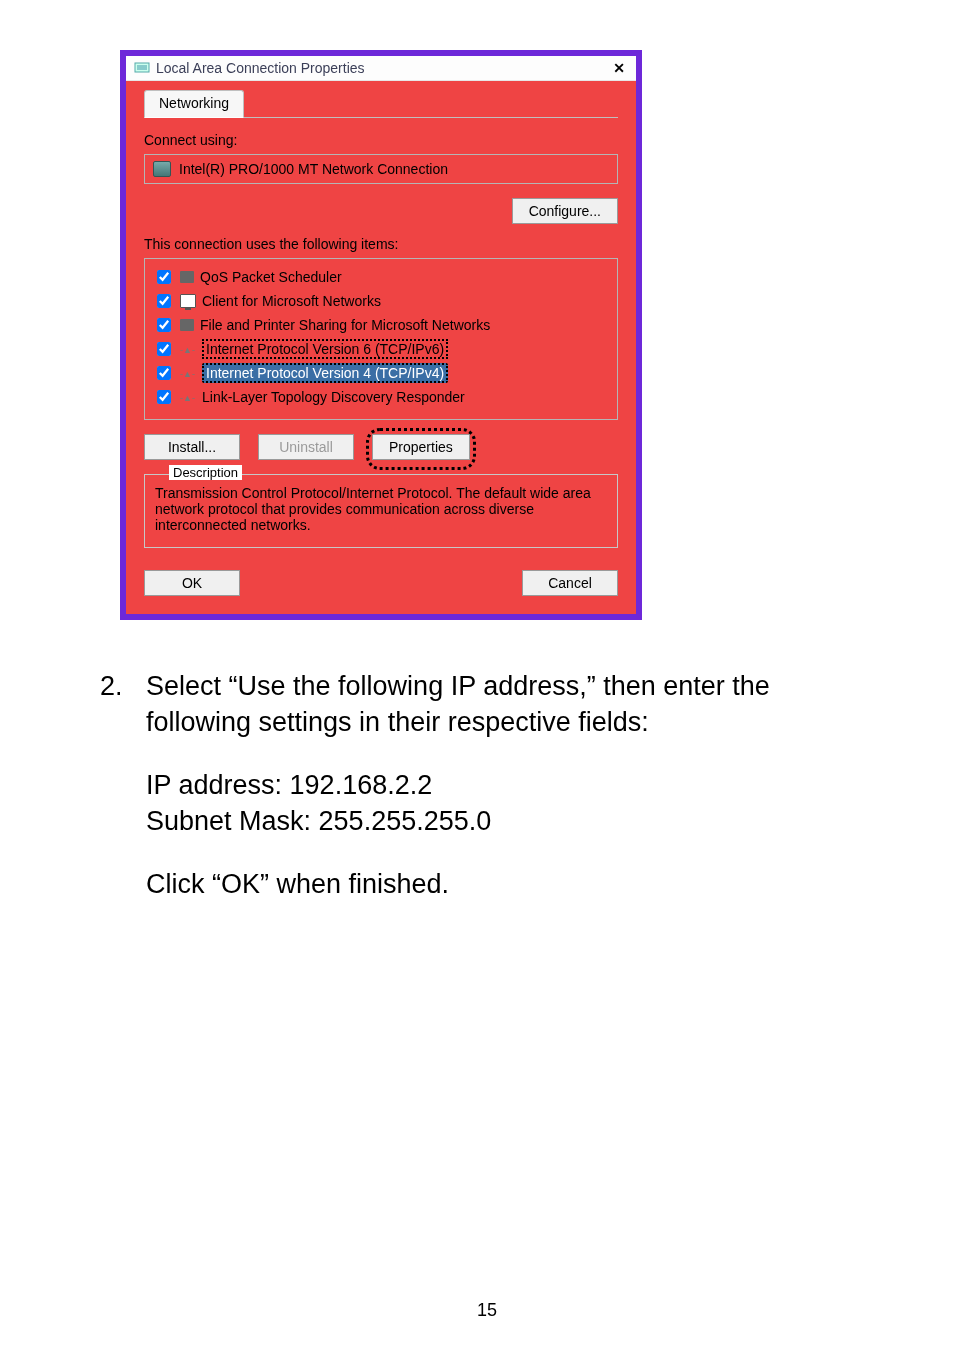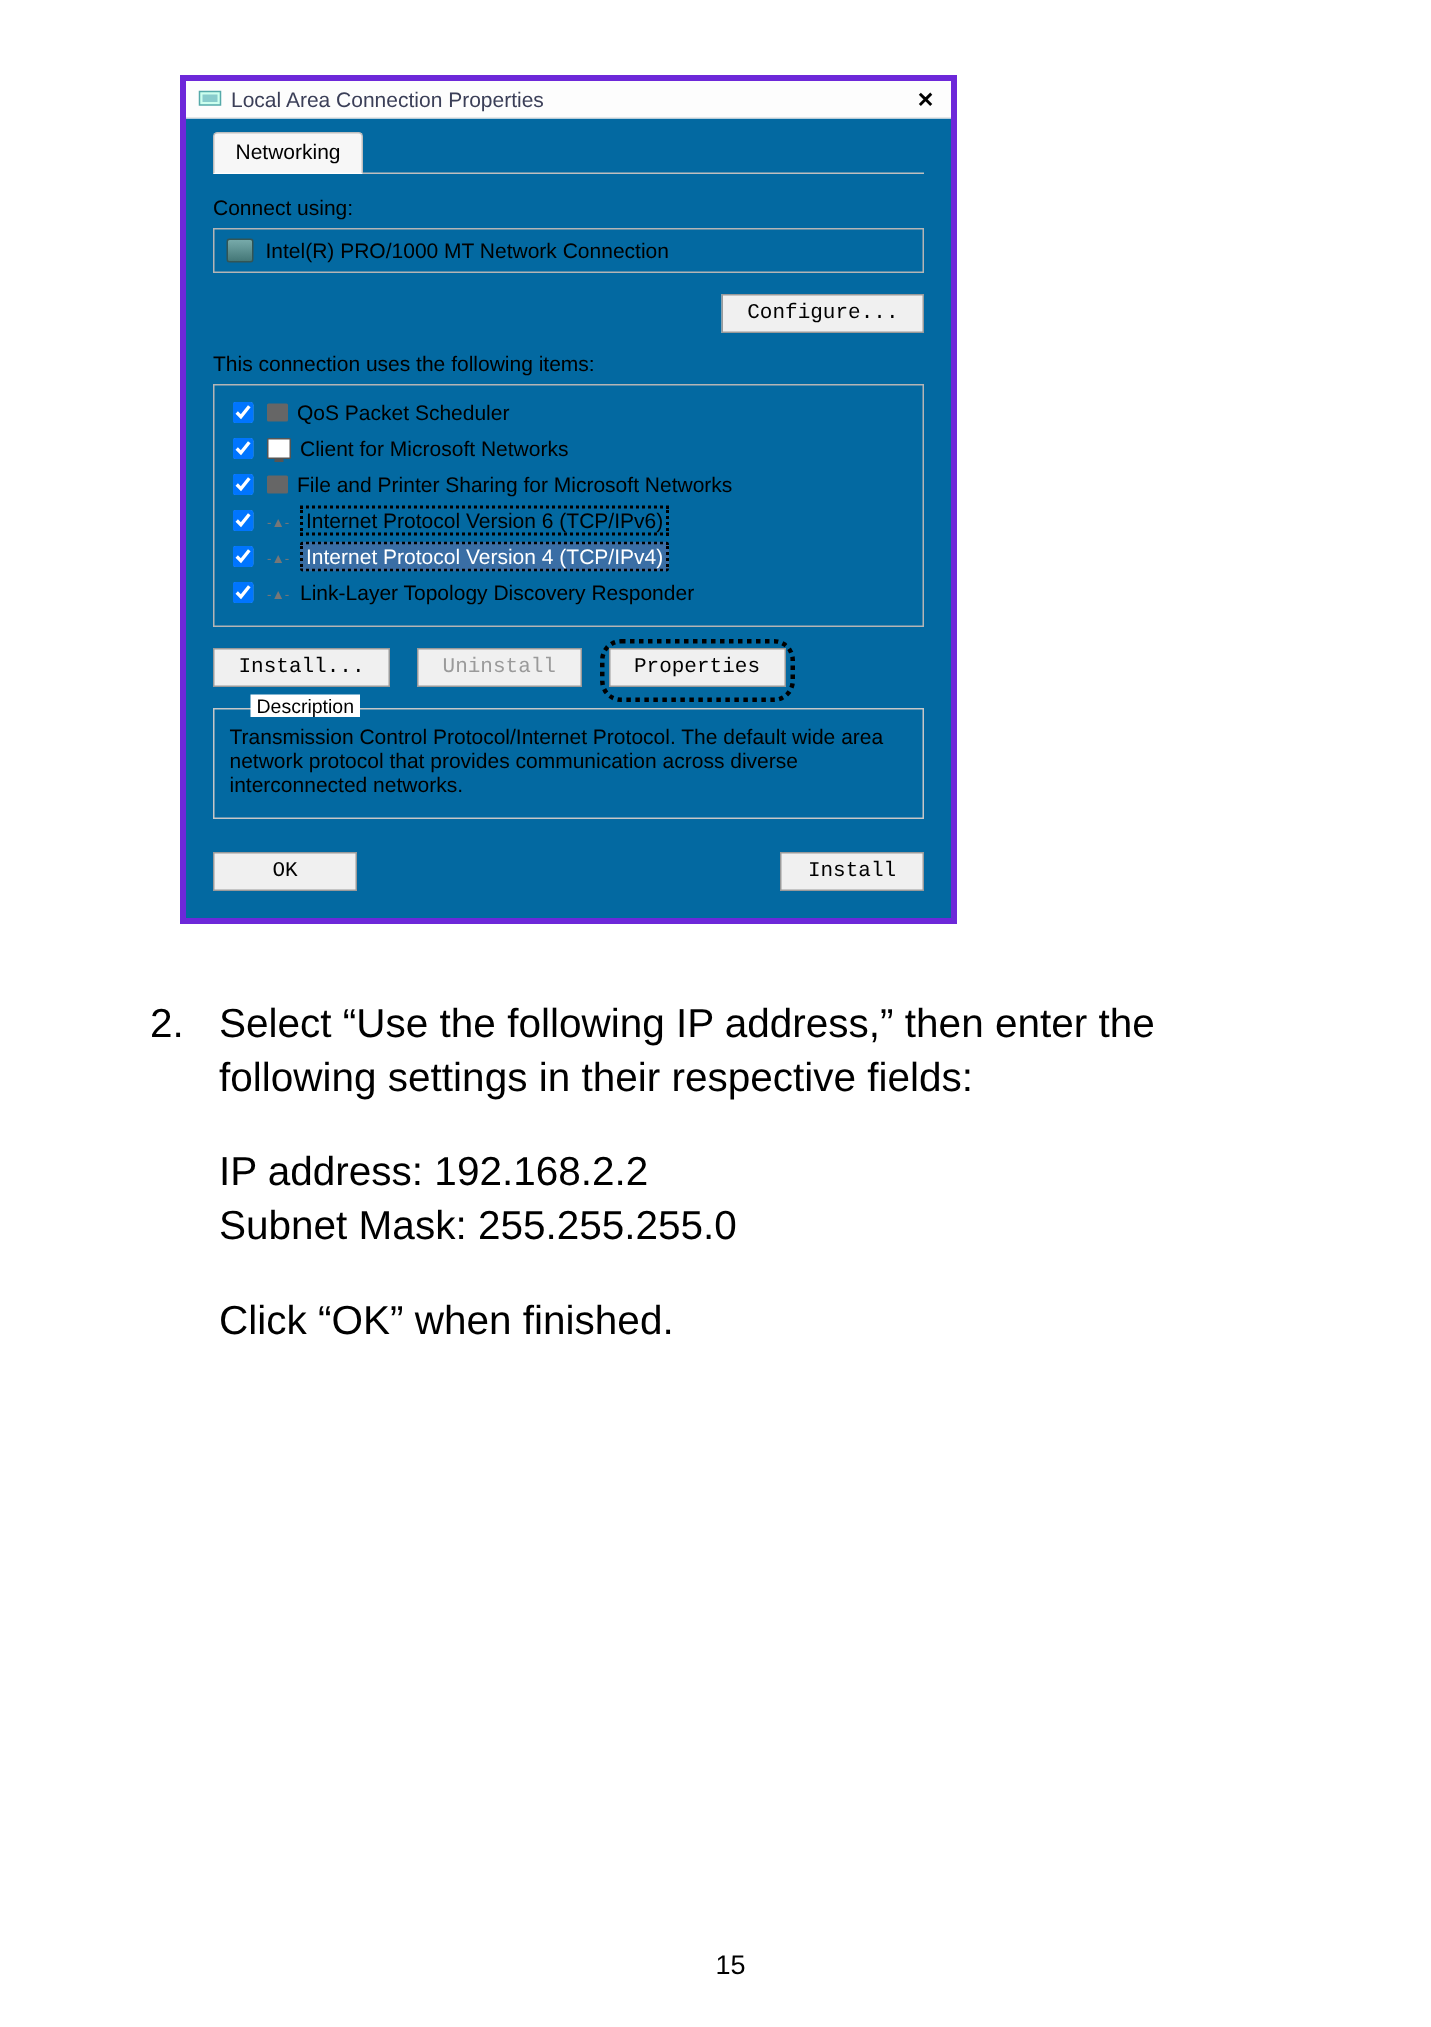--- a/index.html
+++ b/index.html
@@ -15,22 +15,22 @@
     padding: 50px 100px 60px 100px;
     box-sizing: border-box;
     position: relative;
     margin: 0 auto;
   }
 
   
   .dialog-wrap {
     width: 510px;
     margin-left: 20px;
-    border: 4px solid #6d28d9;
-    background: #0369a1;
+    border: 6px solid #6d28d9;
+    background: #ef4444;
     font-family: "Segoe UI", Tahoma, sans-serif;
     font-size: 14px;
     color: #000;
   }
   .titlebar {
     display: flex;
     align-items: center;
     justify-content: space-between;
     background: #fdfdfd;
     padding: 4px 6px 4px 8px;
@@ -104,21 +104,21 @@
     display: flex;
     justify-content: flex-end;
     margin-bottom: 12px;
   }
 
   .win-btn {
     background: #f0f0f0;
     border: 1px solid #9a9a9a;
     padding: 4px 16px;
     font-size: 14px;
-    font-family: Liberation Mono, monospace;
+    font-family: Liberation Sans, sans-serif;
     min-width: 96px;
     cursor: default;
   }
   .win-btn:disabled {
     color: #9a9a9a;
   }
 
   .items-box {
     border: 1px solid #b5b5b5;
     padding: 6px 6px 10px 6px;
@@ -344,21 +344,21 @@
         </span>
       </div>
 
       <div class="desc-group">
         <span class="desc-legend">Description</span>
         <div>Transmission Control Protocol/Internet Protocol. The default wide area network protocol that provides communication across diverse interconnected networks.</div>
       </div>
 
       <div class="footer-row">
         <button class="win-btn">OK</button>
-        <button class="win-btn">Install</button>
+        <button class="win-btn">Cancel</button>
       </div>
 
     </div>
   </div>
 
   <div class="instr">
     <div class="instr-row">
       <div class="instr-num">2.</div>
       <div class="instr-body">
         <p class="instr-para">Select “Use the following IP address,” then enter the following settings in their respective fields:</p>

